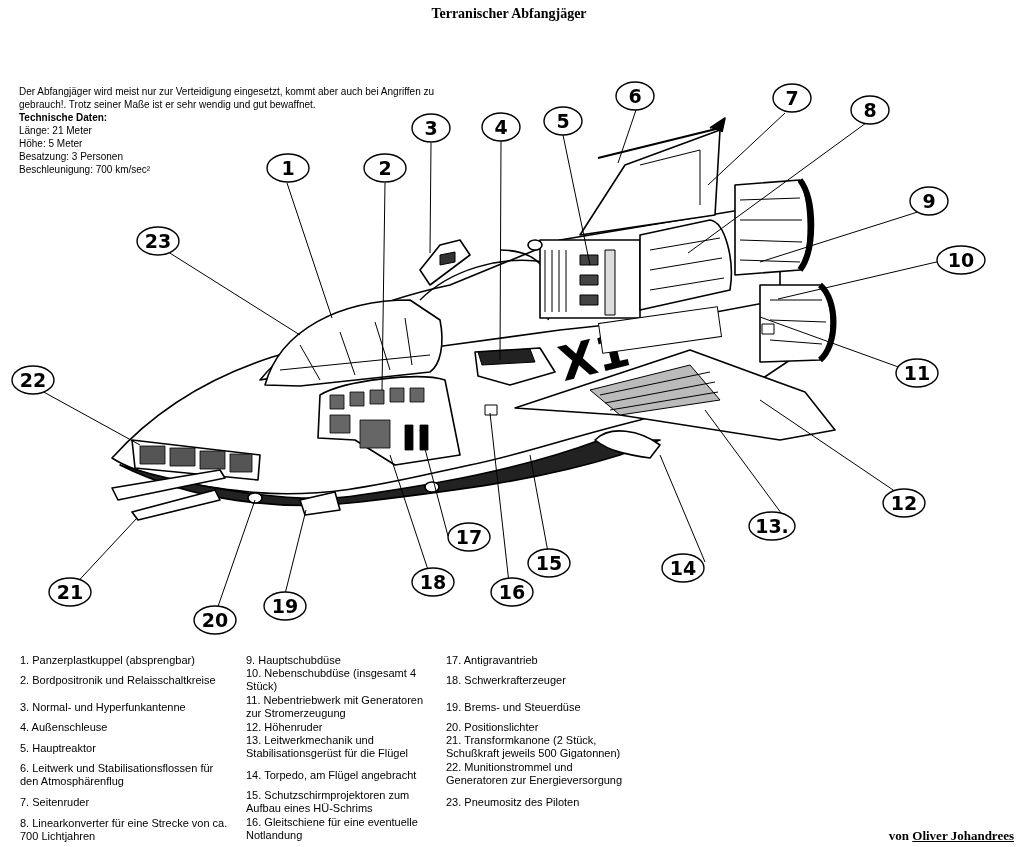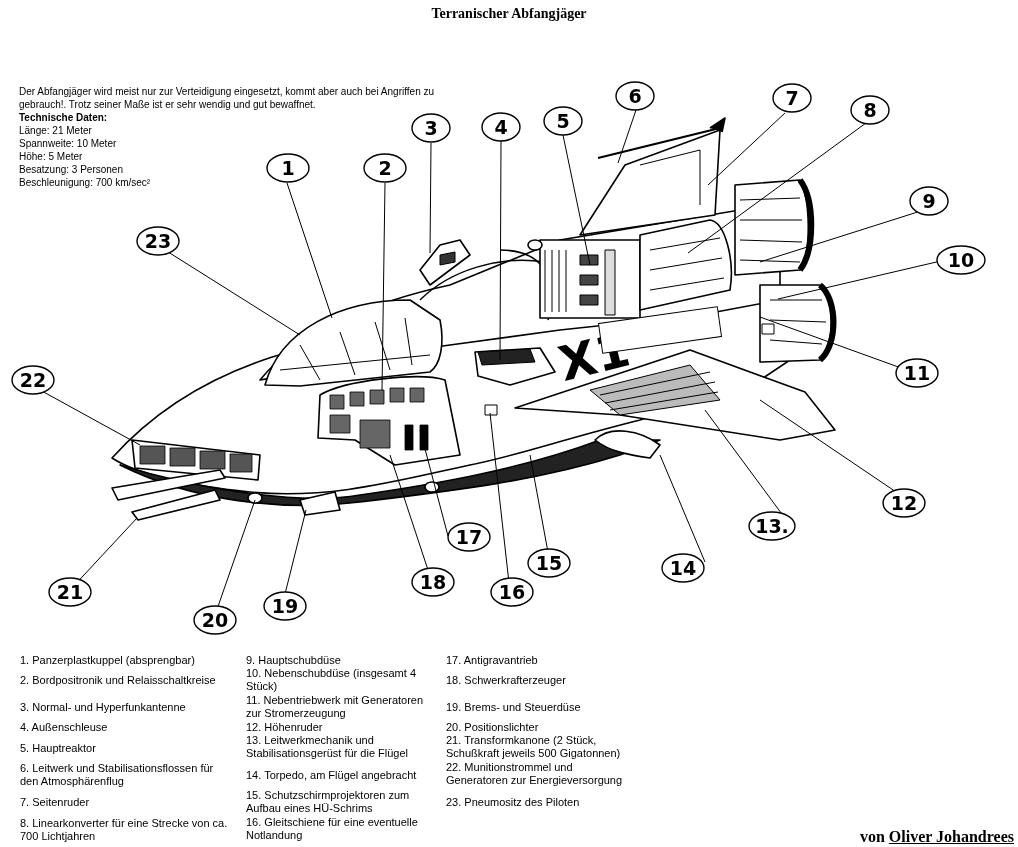--- a/index.html
+++ b/index.html
@@ -15,36 +15,35 @@
     .intro .specs-title { font-weight: bold; }
     .intro div { white-space: nowrap; }
     svg.drawing { position: absolute; left: 0; top: 0; }
     .legend {
       position: absolute; top: 652px;
       font-family: "Liberation Sans", sans-serif; font-size: 11px; line-height: 12.5px;
     }
     .legend .item { position: absolute; white-space: nowrap; }
     .author {
       position: absolute; right: 4px; top: 828px;
-      font-family: "Liberation Serif", serif; font-weight: bold; font-size: 16px;
+      font-family: "Liberation Serif", serif; font-weight: bold; font-size: 13px;
     }
     .author a { color: #000; text-decoration: underline; }
     .callout-text { font-family: "DejaVu Sans", sans-serif; font-weight: bold; font-size: 19px; }
   </style>
 </head>
 <body>
 
 <div class="title">Terranischer Abfangjäger</div>
 
 <div class="intro">
   <div>Der Abfangjäger wird meist nur zur Verteidigung eingesetzt, kommt aber auch bei Angriffen zu</div>
   <div>gebrauch!. Trotz seiner Maße ist er sehr wendig und gut bewaffnet.</div>
   <div class="specs-title">Technische Daten:</div>
   <div>Länge: 21 Meter</div>
-  <div>Spannweite: 10 Meter</div>
   <div>Höhe: 5 Meter</div>
   <div>Besatzung: 3 Personen</div>
   <div>Beschleunigung: 700 km/sec²</div>
 </div>
 
 <svg class="drawing" width="1018" height="650" viewBox="0 0 1018 650">
   <g fill="none" stroke="#000" stroke-width="1.6" stroke-linejoin="round">
 
     <path d="M112,458 C200,360 330,330 470,330 L690,300 L810,300 L835,330 L760,380 L640,420 C560,440 520,455 470,465 C400,480 330,500 250,492 C190,486 140,476 112,458 Z" fill="#fff"></path>
 

